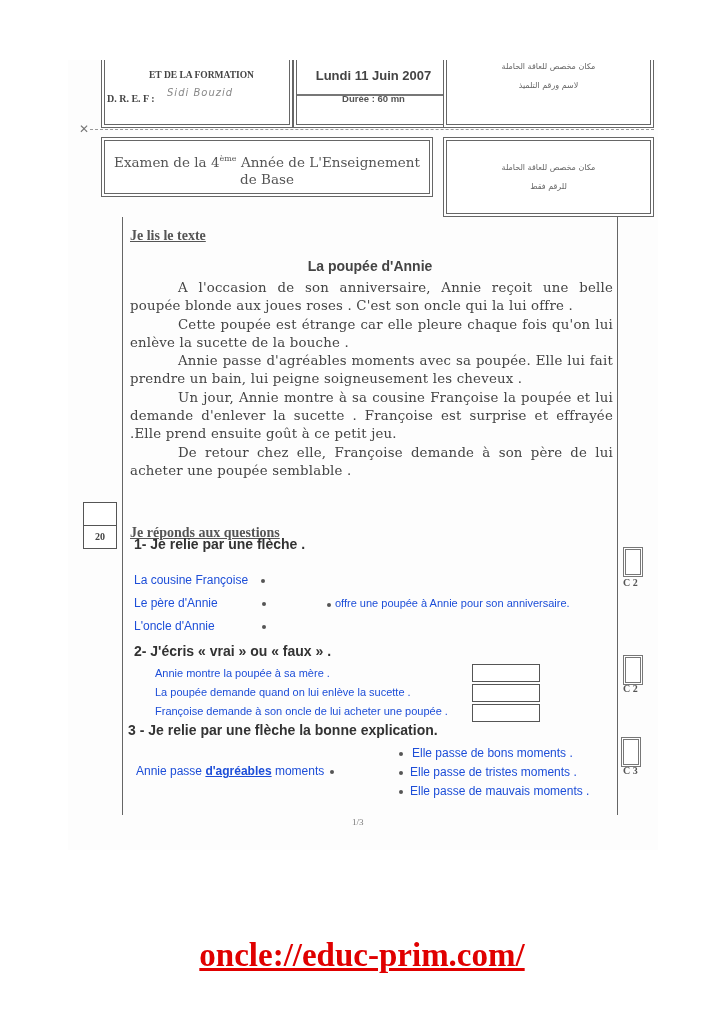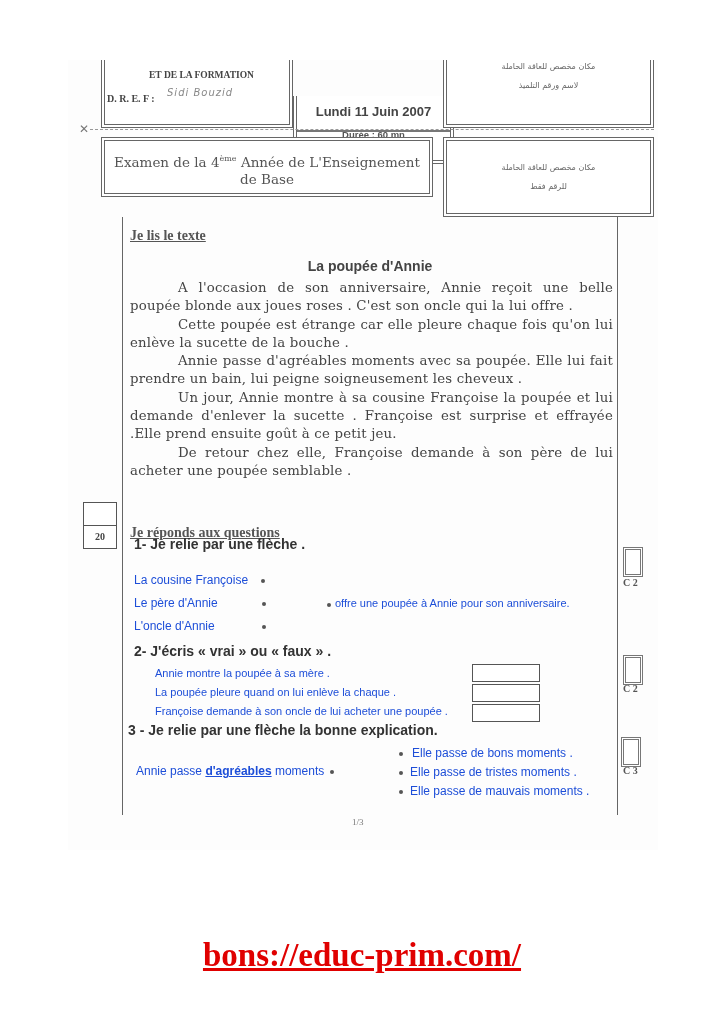--- a/index.html
+++ b/index.html
@@ -9,21 +9,21 @@
     }
     .scan {
       position: absolute; left: 68px; top: 60px; width: 590px; height: 790px;
       background: #fdfdfd;
     }
     .abs { position: absolute; }
     .box {
       position: absolute; border: 4px double #666; background: #fff; box-sizing: border-box;
     }
     .box-top1 { left: 101px; top: 60px; width: 192px; height: 68px; border-top: none; }
-    .box-top2 { left: 293px; top: 60px; width: 161px; height: 68px; border-top: none; margin-top: 36px; }
+    .box-top2 { left: 293px; top: 60px; width: 161px; height: 68px; border-top: none; }
     .box-top3 { left: 443px; top: 60px; width: 211px; height: 68px; border-top: none; }
     .divider-date { position:absolute; left:0; right:0; top:34px; border-top:2px solid #777; }
     .cut-line { position: absolute; left: 90px; top: 129px; width: 564px; border-top: 1px dashed #999; }
     .cut-icon { position: absolute; left: 79px; top: 122px; font-size: 12px; color: #777; font-family: "DejaVu Sans", sans-serif; }
     .box-exam { left: 101px; top: 137px; width: 332px; height: 60px; }
     .box-ar2 { left: 443px; top: 137px; width: 211px; height: 80px; }
     .exam-text { text-align: center; font-family: "DejaVu Serif", serif; font-size: 13.5px; line-height: 17px; color: #555; padding-top: 9px; }
     .exam-text sup { font-size: 8px; }
     .ar { text-align: center; font-family: "DejaVu Sans", sans-serif; font-size: 8px; color: #666; direction: rtl; }
     .vline { position: absolute; width: 1px; background: #666; }
@@ -111,21 +111,21 @@
 <div class="q-text abs" style="left:134px; top:619px;">L'oncle d'Annie</div>
 <span class="dot abs" style="left:262px; top:625px;"></span>
 <span class="dot abs" style="left:327px; top:603px;"></span>
 <div class="q-text abs" style="left:335px; top:597px; font-size:11px;">offre une poupée à Annie pour son anniversaire.</div>
 <div class="score-box" style="left:623px; top:547px;"></div>
 <div class="score-label" style="left:623px; top:577px;">C 2</div>
 
 <div class="q-title abs" style="left:134px; top:643px;">2-  J'écris « vrai » ou « faux » .</div>
 <div class="q-text abs" style="left:155px; top:667px; font-size:11px;">Annie montre la poupée à sa mère .</div>
 <div class="ans-box" style="left:472px; top:664px;"></div>
-<div class="q-text abs" style="left:155px; top:686px; font-size:11px;">La poupée pleure quand on lui enlève la chaque .</div>
+<div class="q-text abs" style="left:155px; top:686px; font-size:11px;">La poupée demande quand on lui enlève la sucette .</div>
 <div class="ans-box" style="left:472px; top:684px;"></div>
 <div class="q-text abs" style="left:155px; top:705px; font-size:11px;">Françoise demande à son oncle de lui acheter une poupée .</div>
 <div class="ans-box" style="left:472px; top:704px;"></div>
 <div class="score-box" style="left:623px; top:655px;"></div>
 <div class="score-label" style="left:623px; top:683px;">C 2</div>
 
 <div class="q-title abs" style="left:128px; top:722px;">3 - Je relie par une flèche la bonne explication.</div>
 <div class="q-text abs" style="left:136px; top:764px;">
   <span>Annie passe </span><span style="font-weight:bold; text-decoration:underline;">d'agréables</span><span> moments</span>
 </div>
@@ -134,13 +134,13 @@
 <div class="q-text abs" style="left:412px; top:746px;">Elle passe de bons moments .</div>
 <span class="dot abs" style="left:399px; top:771px;"></span>
 <div class="q-text abs" style="left:410px; top:765px;">Elle passe de tristes moments .</div>
 <span class="dot abs" style="left:399px; top:790px;"></span>
 <div class="q-text abs" style="left:410px; top:784px;">Elle passe de mauvais moments .</div>
 <div class="score-box" style="left:621px; top:737px;"></div>
 <div class="score-label" style="left:623px; top:765px;">C 3</div>
 
 <div class="page-num">1/3</div>
 
-<div class="footer-link">bons://educ-prim.com/</div>
+<div class="footer-link">oncle://educ-prim.com/</div>
 
 </body></html>

